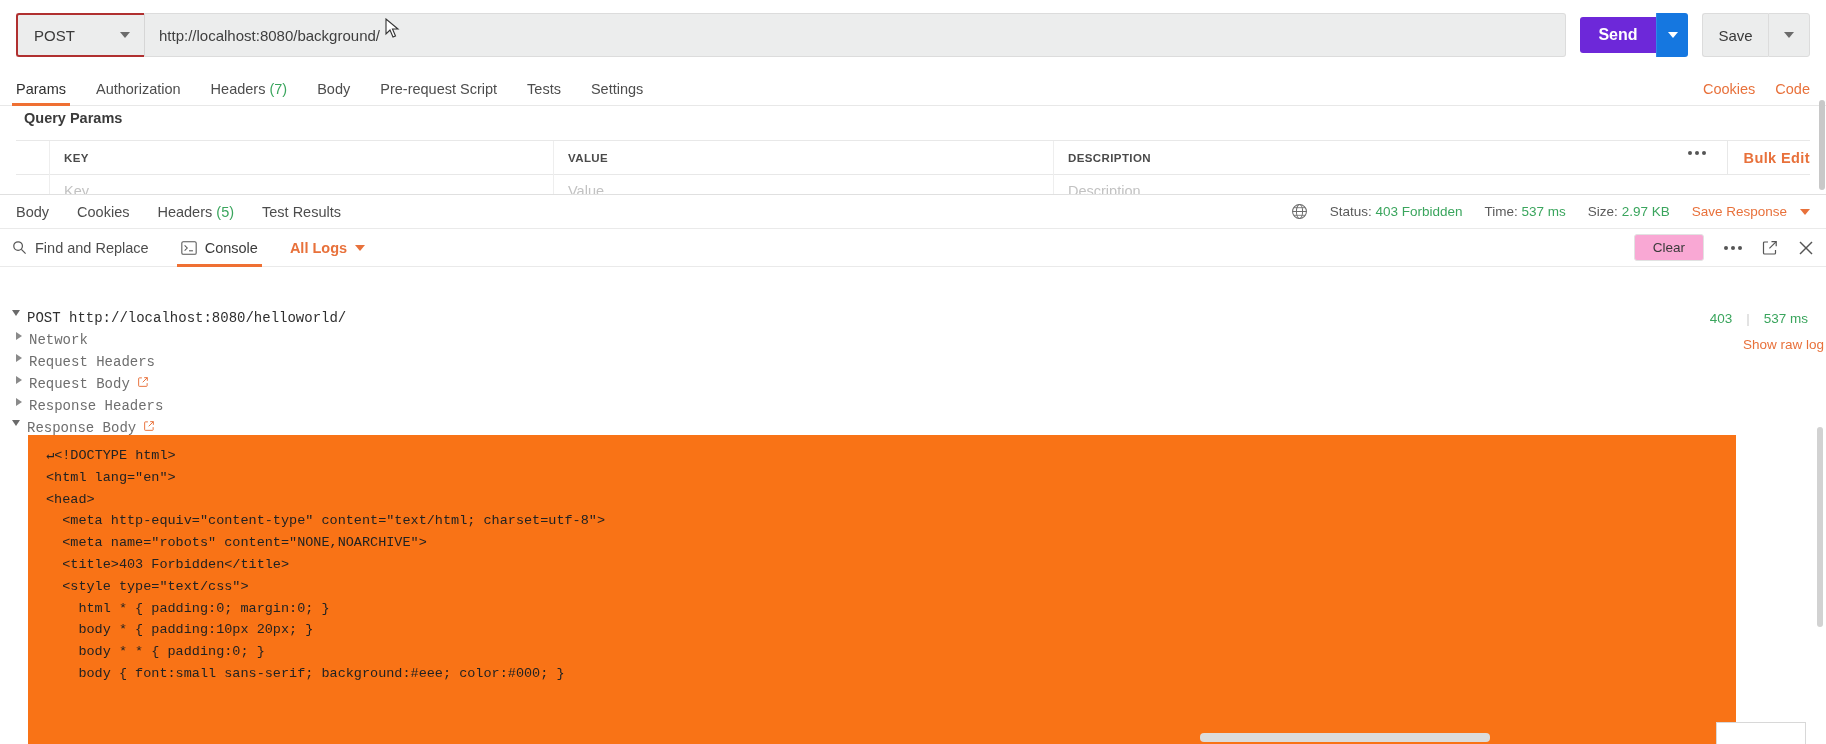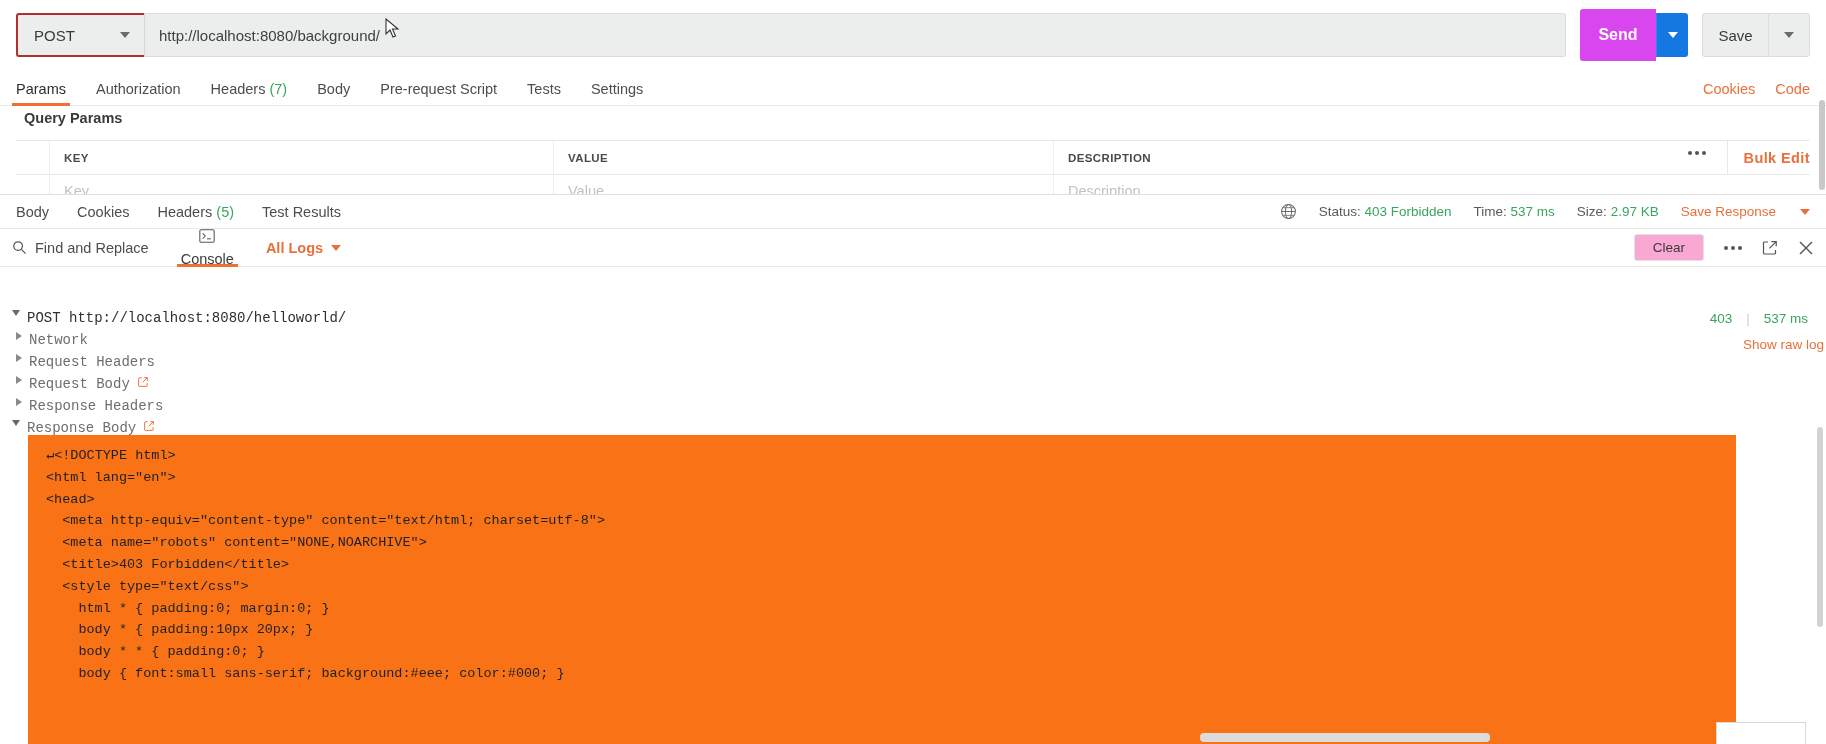--- a/index.html
+++ b/index.html
@@ -49,22 +49,22 @@
     padding-left: 14px;
     font-size: 15px; color: #3f3f3f;
     position: relative;
   }
   .cursor-arrow {
     position: absolute; left: 240px; top: 4px;
     width: 16px; height: 20px;
   }
   .send-btn {
     margin-left: 14px;
-    height: 52px; width: 76px;
-    background: #d946ef;
+    height: 36px; width: 76px;
+    background: #6d28d9;
     color: #fff; font-size: 16px; font-weight: bold;
     display:flex; align-items:center; justify-content:center;
     border-radius: 3px 0 0 3px;
     cursor: pointer;
   }
   .send-caret {
     height: 44px; width: 32px;
     background: #1577e0;
     border-left: 1px solid #2f87e8;
     border-radius: 0 3px 3px 0;
@@ -149,30 +149,30 @@
     position:absolute; top:194px; left:0; right:0; bottom:0;
     background:#fff; border-top:1px solid #e0e0e0;
   }
   .resp-tabs {
     height: 34px; display:flex; align-items:center; padding:0 16px;
     border-bottom:1px solid #eaeaea;
   }
   .resp-tab { font-size:14.5px; color:#4d4d4d; margin-right:28px; cursor:pointer; white-space:nowrap; }
   .status-group { margin-left:auto; display:flex; align-items:center; gap:22px; font-size:13.5px; color:#5a5a5a; }
   .stat-val { color:#3aa55d; }
-  .save-resp { color:#e8713b; font-size:13.5px; display:flex; align-items:center; gap:24px; cursor:pointer; }
+  .save-resp { color:#e8713b; font-size:13.5px; display:flex; align-items:center; gap:13px; cursor:pointer; }
   .save-resp i { width:0;height:0;border-left:5px solid transparent;border-right:5px solid transparent;border-top:6px solid #e8713b; }
 
   
   .console-bar {
     height: 38px; display:flex; align-items:center; padding:0 12px;
     border-bottom:1px solid #eaeaea; position:relative;
   }
   .cb-item { display:flex; align-items:center; gap:8px; margin-right:32px; font-size:14.5px; color:#4d4d4d; cursor:pointer; position:relative; height:38px; }
-  .cb-item.active { color:#3a3a3a;flex-direction:column; }
+  .cb-item.active { color:#3a3a3a; }
   .cb-item.active::after { content:""; position:absolute; left:-4px; right:-4px; bottom:0; height:3px; background:#ef7033; }
   .alllogs { color:#e8713b; font-weight:bold; font-size:14.5px; display:flex; align-items:center; gap:8px; cursor:pointer; }
   .alllogs i { width:0;height:0;border-left:5px solid transparent;border-right:5px solid transparent;border-top:6px solid #e8713b; }
   .cb-right { margin-left:auto; display:flex; align-items:center; gap:20px; }
   .clear-btn {
     background:#f9a8d4; border:1px solid #e2e2e2; border-radius:3px;
     padding:5px 18px; font-size:13.5px; color:#3a3a3a; cursor:pointer;
   }
 
   

